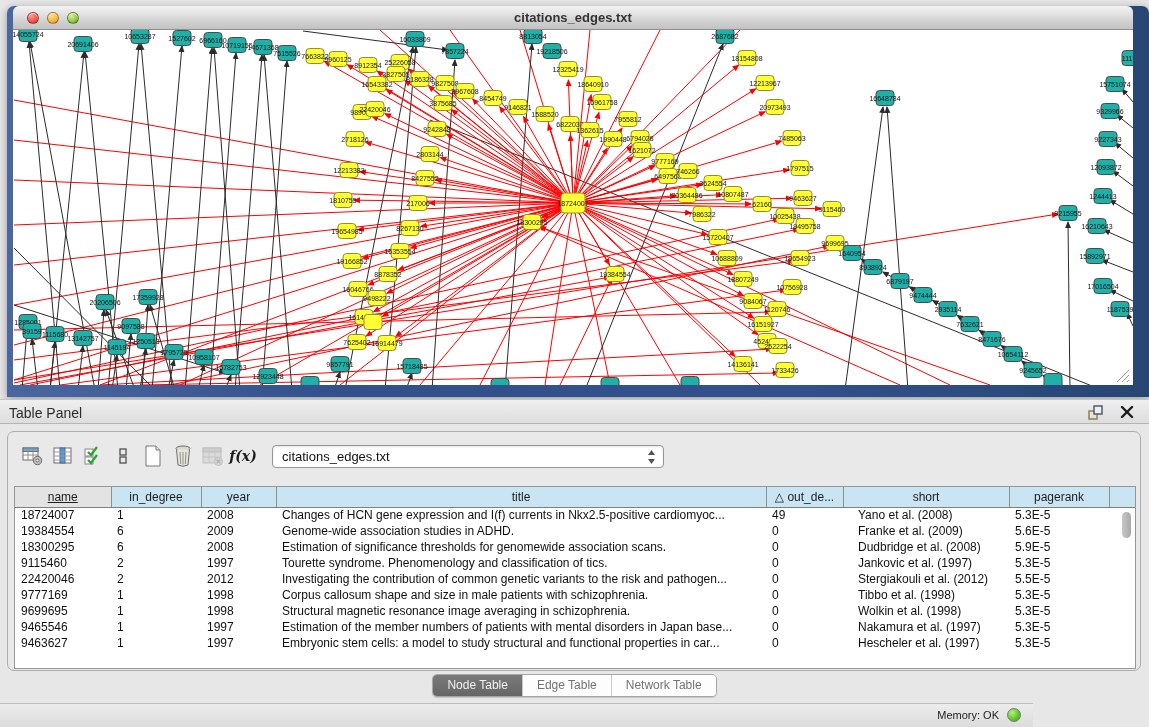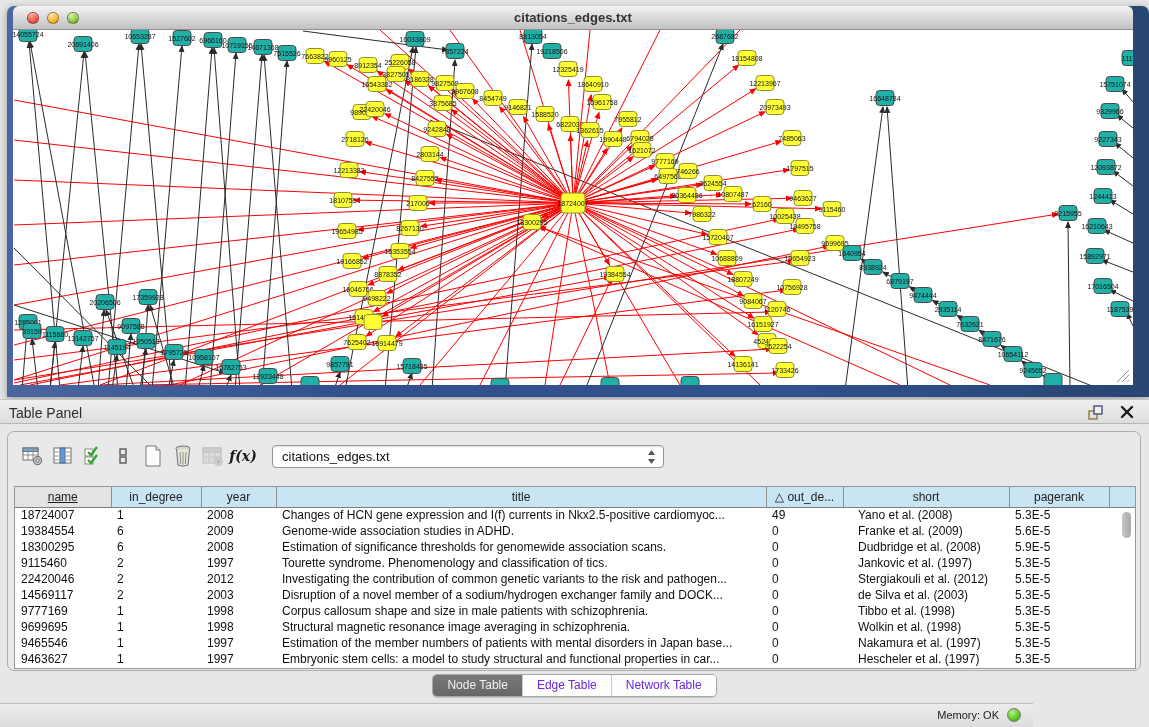--- a/index.html
+++ b/index.html
@@ -63,21 +63,21 @@
   td { height:16px; font-size:12px; color:#101010; white-space:nowrap; overflow:hidden;
     padding:0 4px 0 6px; }
   td:nth-child(6) { padding-left:15px; }
   .scroll-thumb { position:absolute; right:4px; top:25px; width:9px; height:26px;
     background:linear-gradient(90deg,#c7c7c7,#a9a9a9); border-radius:5px; }
 
   
   .seg-row { position:absolute; left:0; top:674px; width:1149px; display:flex; justify-content:center; }
   .segmented { display:flex; border:1px solid #a6a6a6; border-radius:5px; overflow:hidden;
     background:#fff; box-shadow:0 1px 1px rgba(0,0,0,.15); }
-  .seg { padding:3px 14px 4px; font-size:12px; color:#6d28d9; background:#fdfdfd;
+  .seg { padding:3px 14px 4px; font-size:12px; color:#737373; background:#fdfdfd;
     border-right:1px solid #c9c9c9; cursor:default; }
   .seg:last-child { border-right:none; }
   .seg.selected { background:linear-gradient(#7a7a7a,#666); color:#f2f2f2; }
 
   
   .statusbar { position:absolute; left:0; top:703px; width:1033px; height:24px;
     background:linear-gradient(#ececec,#dcdcdc); border-top:1px solid #bdbdbd; }
   .mem { position:absolute; right:34px; top:5px; font-size:11px; color:#222; }
   .mem-dot { position:absolute; right:12px; top:4px; width:14px; height:14px; border-radius:50%;
     border:1px solid #7a7a7a;
@@ -694,30 +694,20 @@
               <td>22420046</td>
               <td>2</td>
               <td>2012</td>
               <td>Investigating the contribution of common genetic variants to the risk and pathogen...</td>
               <td>0</td>
               <td>Stergiakouli et al. (2012)</td>
               <td>5.5E-5</td>
               <td></td>
             </tr>
             <tr>
-              <td>14569117</td>
-              <td>2</td>
-              <td>2003</td>
-              <td>Disruption of a novel member of a sodium/hydrogen exchanger family and DOCK...</td>
-              <td>0</td>
-              <td>de Silva et al. (2003)</td>
-              <td>5.3E-5</td>
-              <td></td>
-            </tr>
-            <tr>
               <td>9777169</td>
               <td>1</td>
               <td>1998</td>
               <td>Corpus callosum shape and size in male patients with schizophrenia.</td>
               <td>0</td>
               <td>Tibbo et al. (1998)</td>
               <td>5.3E-5</td>
               <td></td>
             </tr>
             <tr>

